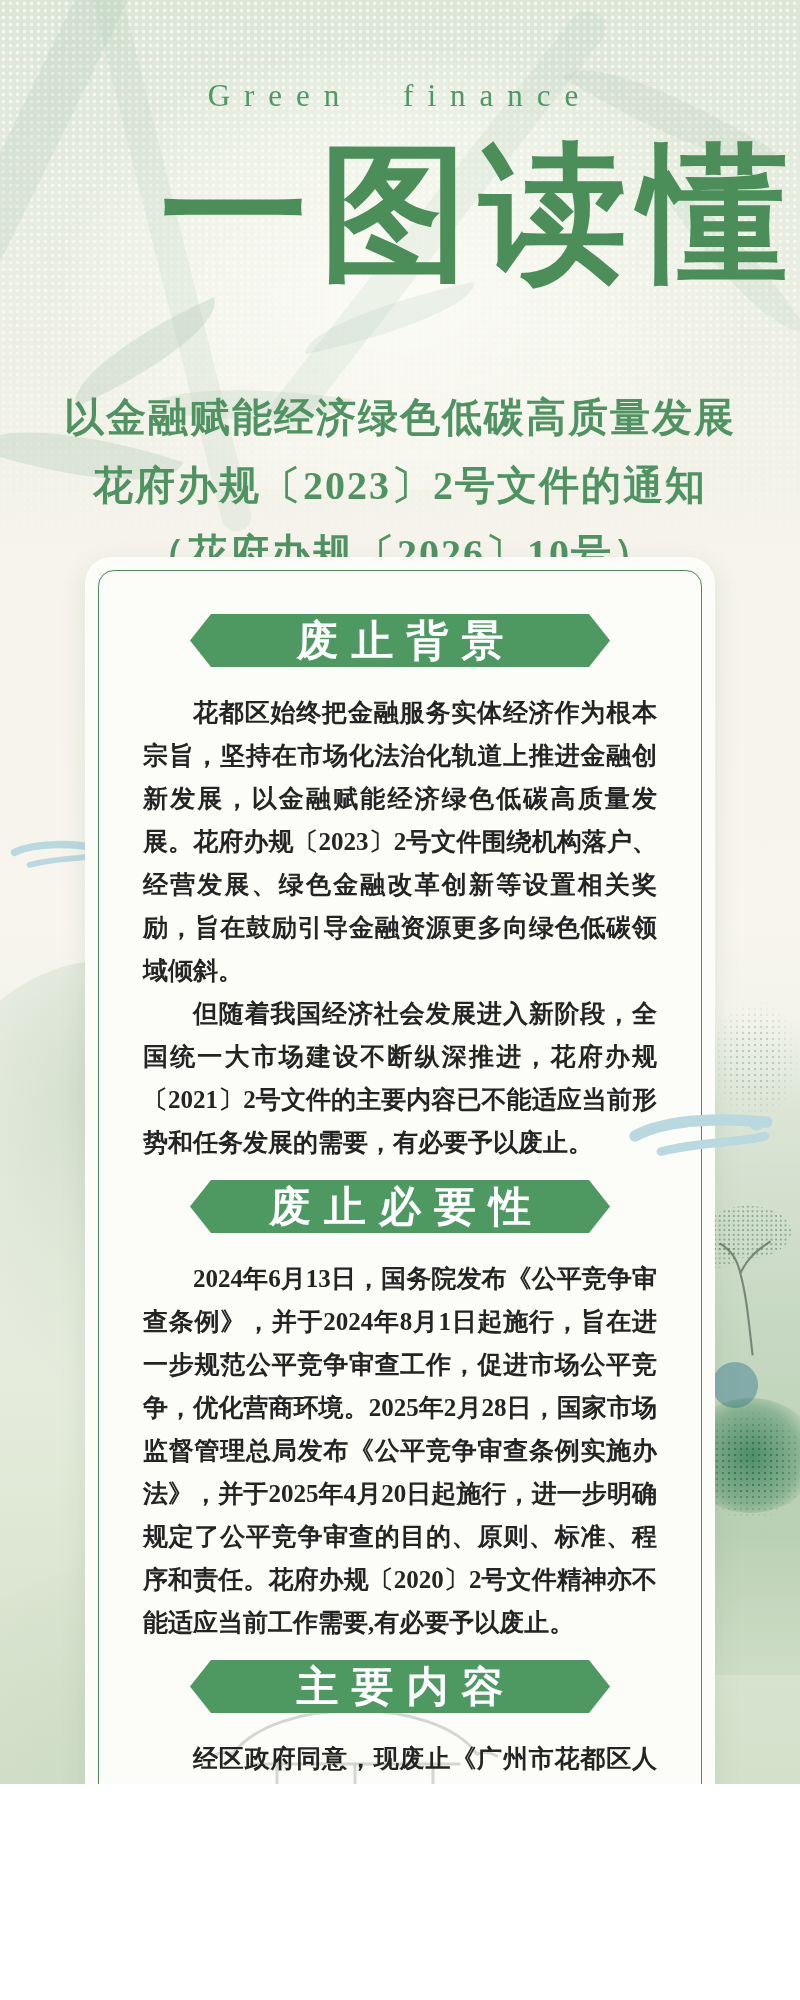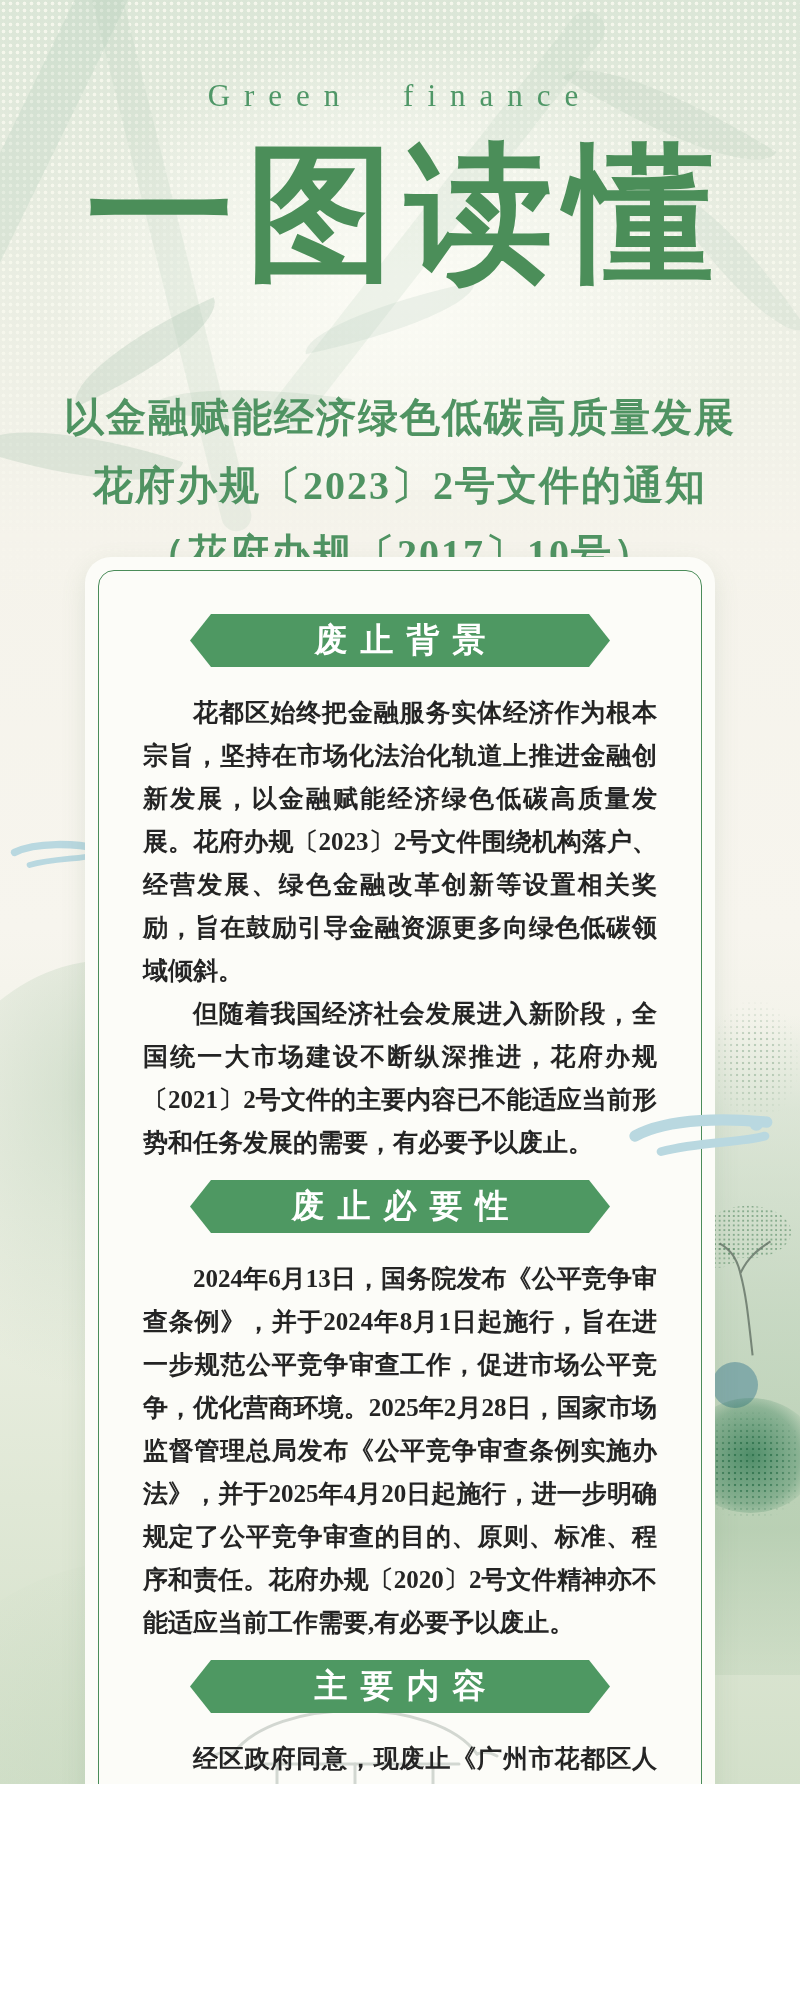--- a/index.html
+++ b/index.html
@@ -39,21 +39,21 @@
   .darkbush{
     position:absolute;right:-18px;top:1398px;width:135px;height:115px;border-radius:50%;
     background:radial-gradient(circle,rgba(42,118,78,.75) 0%,rgba(42,118,78,.35) 55%,transparent 75%);
   }
   
   .eyebrow{
     position:absolute;left:0;right:0;top:78px;text-align:center;
     font-size:31px;letter-spacing:14px;word-spacing:28px;color:#4f9767;font-weight:400;
   }
   .title{
-    position:absolute;left:0;right:0;top:118px;margin:0;text-align:center;
+    position:absolute;left:0;right:0;top:118px;margin:0;text-align:right;
     font-size:148px;line-height:1.3;font-weight:900;color:#4b8e59;
     letter-spacing:12px;text-indent:12px;
   }
   .subtitle{
     position:absolute;left:0;right:0;top:384px;text-align:center;
     color:#4f9362;font-weight:700;font-size:40px;line-height:68px;letter-spacing:2px;
   }
   
   .card{
     position:absolute;left:85px;top:557px;width:630px;height:1332px;
@@ -66,21 +66,21 @@
   .pavilion{position:absolute;left:120px;top:1095px;width:480px;height:310px;opacity:.32;}
   .card-content{
     position:absolute;inset:13px;padding:44px 45px 0 45px;box-sizing:border-box;
   }
   .banner{
     width:420px;height:53px;margin:0 auto;background:#4e9862;
     display:flex;align-items:center;justify-content:center;
     clip-path:polygon(0% 50%,5% 0%,95% 0%,100% 50%,95% 100%,5% 100%);
   }
   .banner span{
-    color:#ffffff;font-size:33px;font-weight:700;letter-spacing:13px;margin-right:-13px;
+    color:#ffffff;font-size:42px;font-weight:700;letter-spacing:13px;margin-right:-13px;
   }
   .card-content p{
     margin:0;margin-top:0;position:relative;z-index:2;
     font-size:25px;line-height:43px;color:#242424;text-align:justify;text-indent:2em;
     font-weight:700;
   }
   p.first-after-banner{margin-top:24px;}
   .banner.mt{margin-top:16px;}
 </style>
 </head>
@@ -123,21 +123,21 @@
   <svg class="cloud" style="left:10px;top:838px;width:92px;height:38px;" viewBox="0 0 160 60">
     <path d="M8 22 C45 4 115 6 152 16" stroke="#b9d8e0" stroke-width="13" fill="none" stroke-linecap="round"></path>
     <path d="M34 44 C75 32 125 34 150 26" stroke="#b9d8e0" stroke-width="10" fill="none" stroke-linecap="round"></path>
   </svg>
 
   <div class="eyebrow">Green finance</div>
   <h1 class="title">一图读懂</h1>
   <div class="subtitle">
     <div>以金融赋能经济绿色低碳高质量发展</div>
     <div>花府办规〔2023〕2号文件的通知</div>
-    <div>（花府办规〔2017〕10号）</div>
+    <div>（花府办规〔2026〕10号）</div>
   </div>
 
   <section class="card">
     <div class="card-border"></div>
 
     <svg class="pavilion" viewBox="0 0 480 310">
       <g stroke="#7d8a80" stroke-width="3" fill="none" stroke-linecap="round">
         <line x1="150" y1="28" x2="150" y2="52"></line>
         <path d="M28 102 C70 44 230 44 272 102"></path>
         <path d="M28 102 Q18 98 8 104 M272 102 Q282 98 292 104"></path>

